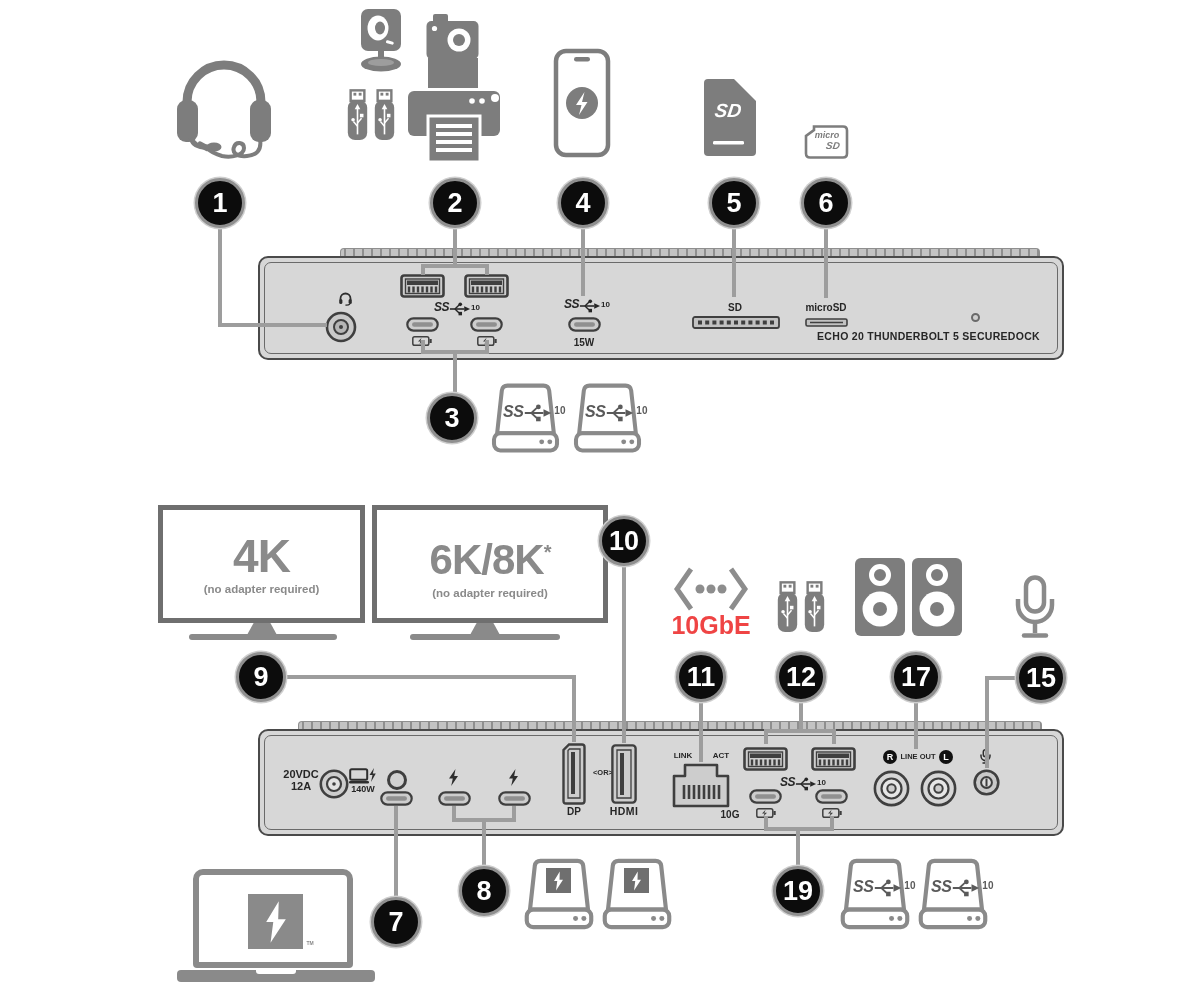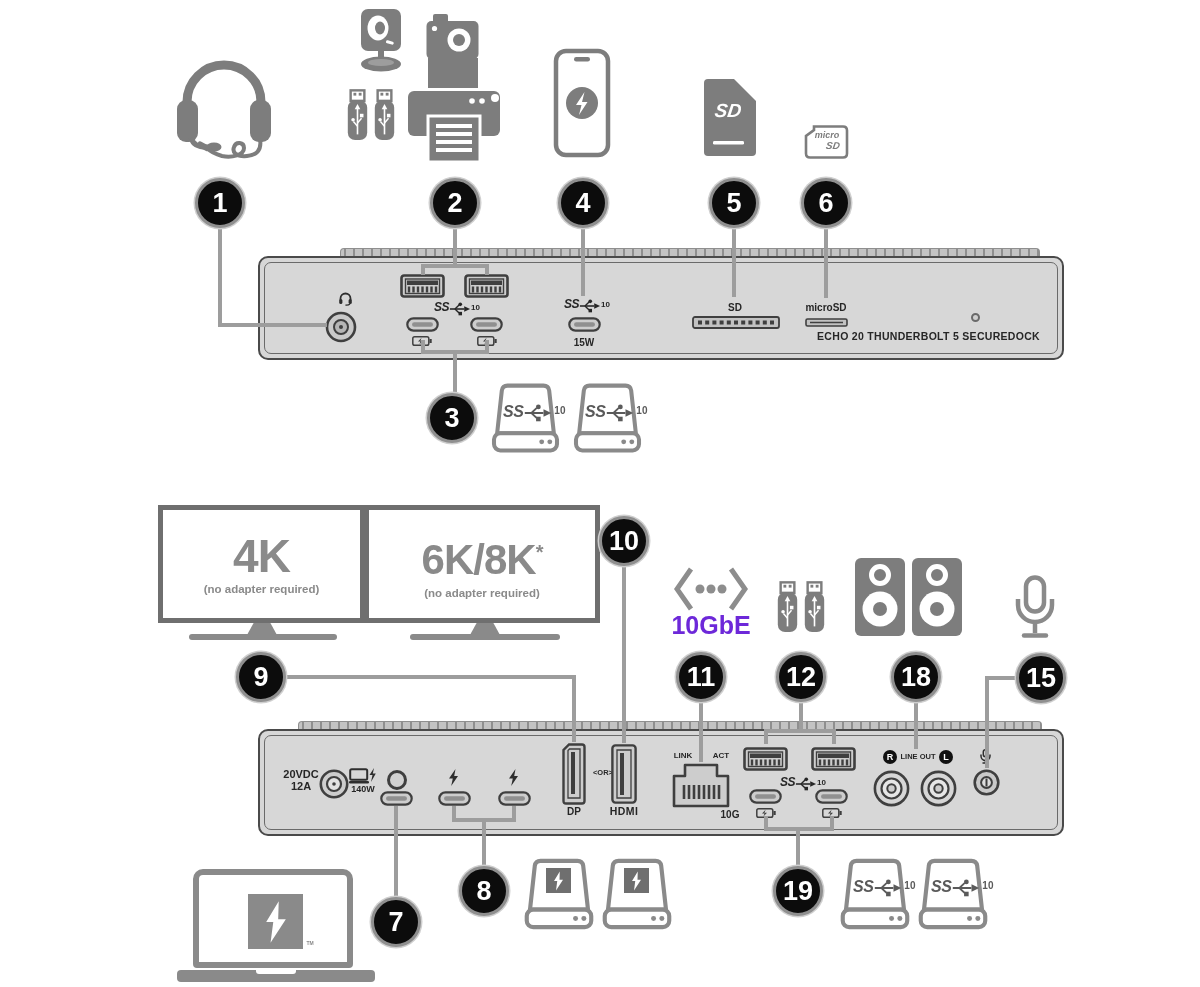--- a/index.html
+++ b/index.html
@@ -7,21 +7,21 @@
 body{font-family:"Liberation Sans",sans-serif;color:#2e2e2e}
 .canvas{position:relative;width:1200px;height:987px;background:#fff;overflow:hidden}
 .abs{position:absolute}.z2{z-index:2}.z4{z-index:4}
 .lines{position:absolute;inset:0;width:1200px;height:987px;z-index:5;pointer-events:none}
 .lines polyline{fill:none;stroke:#9d9d9d;stroke-width:4}
 .callout{position:absolute;width:50px;height:50px;border-radius:50%;background:#0c0c0c;border:3px solid #8f8f8f;box-shadow:0 0 0 1.5px #cfcfcf;color:#fff;font-weight:700;font-size:27px;display:flex;align-items:center;justify-content:center;z-index:6;line-height:1}
 .dock{position:absolute;background:#d7d7d7;border:2px solid #4a4a4a;border-radius:10px;z-index:2}
 .dock-inner{position:absolute;inset:4px;border:1.5px solid #6a6a6a;border-radius:7px}
 .ribs{position:absolute;height:10px;background:repeating-linear-gradient(90deg,#c3c3c3 0 3px,#8f8f8f 3px 5px,#c3c3c3 5px 9px);border:1px solid #8f8f8f;border-bottom:none;border-radius:4px 4px 0 0;z-index:1}
 .lbl{position:absolute;font-weight:700;color:#262626;text-align:center;z-index:4;line-height:1.1}
-.graytxt{color:#6d28d9}
+.graytxt{color:#ef4444}
 .ss10{position:absolute;display:flex;align-items:center;color:#262626;z-index:4}
 .ss10 i{font-style:italic;font-weight:800;font-size:12px;line-height:13px;letter-spacing:-.5px}
 .ss10 svg{margin:3px -1px 0 0}
 .ss10 sup{font-size:8px;font-weight:700;line-height:8px;margin-left:1px}
 .ss10.drv{color:#5a5a5a}
 .ss10.drv i{font-size:16px;line-height:17px}
 .ss10.drv svg{margin:4px 0 0 0}
 .ss10.drv sup{font-size:10px;line-height:10px}
 .badge{position:absolute;width:14px;height:14px;border-radius:50%;background:#111;color:#fff;font-size:9px;font-weight:800;display:flex;align-items:center;justify-content:center;z-index:4}
 .monitor{position:absolute;border:5px solid #6f6f6f;background:#fff;display:flex;flex-direction:column;align-items:center;justify-content:center;z-index:2}
@@ -68,21 +68,21 @@
   <div class="callout" style="left:558px;top:178px">4</div>
   <div class="callout" style="left:709px;top:178px">5</div>
   <div class="callout" style="left:801px;top:178px">6</div>
   <div class="callout" style="left:371px;top:897px">7</div>
   <div class="callout" style="left:459px;top:866px">8</div>
   <div class="callout" style="left:236px;top:652px">9</div>
   <div class="callout" style="left:599px;top:516px">10</div>
   <div class="callout" style="left:676px;top:652px">11</div>
   <div class="callout" style="left:776px;top:652px">12</div>
   <div class="callout" style="left:773px;top:866px">19</div>
-  <div class="callout" style="left:891px;top:652px">18</div>
+  <div class="callout" style="left:891px;top:652px">17</div>
   <div class="callout" style="left:1016px;top:653px">15</div>
 
   <svg class="abs z2" style="left:165px;top:38px" width="118" height="122" viewBox="0 0 118 122">
     <path d="M22 78 v-14 a37 37 0 0 1 74 0 v14" fill="none" stroke="#7d7d7d" stroke-width="9"></path>
     <rect x="12" y="62" width="21" height="42" rx="9" fill="#7d7d7d"></rect>
     <rect x="85" y="62" width="21" height="42" rx="9" fill="#7d7d7d"></rect>
     <path d="M26 100 q3 10 18 9" fill="none" stroke="#7d7d7d" stroke-width="5"></path>
     <ellipse cx="49" cy="109" rx="7.5" ry="4.5" fill="#7d7d7d"></ellipse>
     <path d="M95 101 c2 12 -4 16 -13 17 c-11 1 -15 -4 -13 -9 c2 -6 10 -5 10 1 c0 7 -12 10 -22 8 c-7 -2 -11 -4 -15 -8" fill="none" stroke="#7d7d7d" stroke-width="4"></path>
     <rect x="32" y="105" width="13" height="6" rx="2" fill="#7d7d7d" transform="rotate(28 38 108)"></rect>
@@ -294,21 +294,21 @@
     <sup>10</sup>
   </span>
 
   <div class="monitor" style="left:158px;top:505px;width:207px;height:118px">
     <span class="mon-res">4K</span>
     <span class="mon-note">(no adapter required)</span>
   </div>
   <div class="stand-neck" style="left:247px;top:623px;width:30px;height:12px"></div>
   <div class="stand-base" style="left:189px;top:634px;width:148px;height:6px"></div>
 
-  <div class="monitor" style="left:364px;top:505px;width:236px;height:118px">
+  <div class="monitor" style="left:372px;top:505px;width:236px;height:118px">
     <span class="mon-res" style="font-size:42px"><span>6K/8K</span><sup>*</sup></span>
     <span class="mon-note">(no adapter required)</span>
   </div>
   <div class="stand-neck" style="left:470px;top:623px;width:30px;height:12px"></div>
   <div class="stand-base" style="left:410px;top:634px;width:150px;height:6px"></div>
 
   <svg class="abs z2" style="left:674px;top:566px" width="74" height="46" viewBox="0 0 74 46">
     <path d="M17 3 L3 23 L17 43" fill="none" stroke="#8d8d8d" stroke-width="5"></path>
     <path d="M57 3 L71 23 L57 43" fill="none" stroke="#8d8d8d" stroke-width="5"></path>
     <circle cx="26" cy="23" r="4.5" fill="#8d8d8d"></circle>

